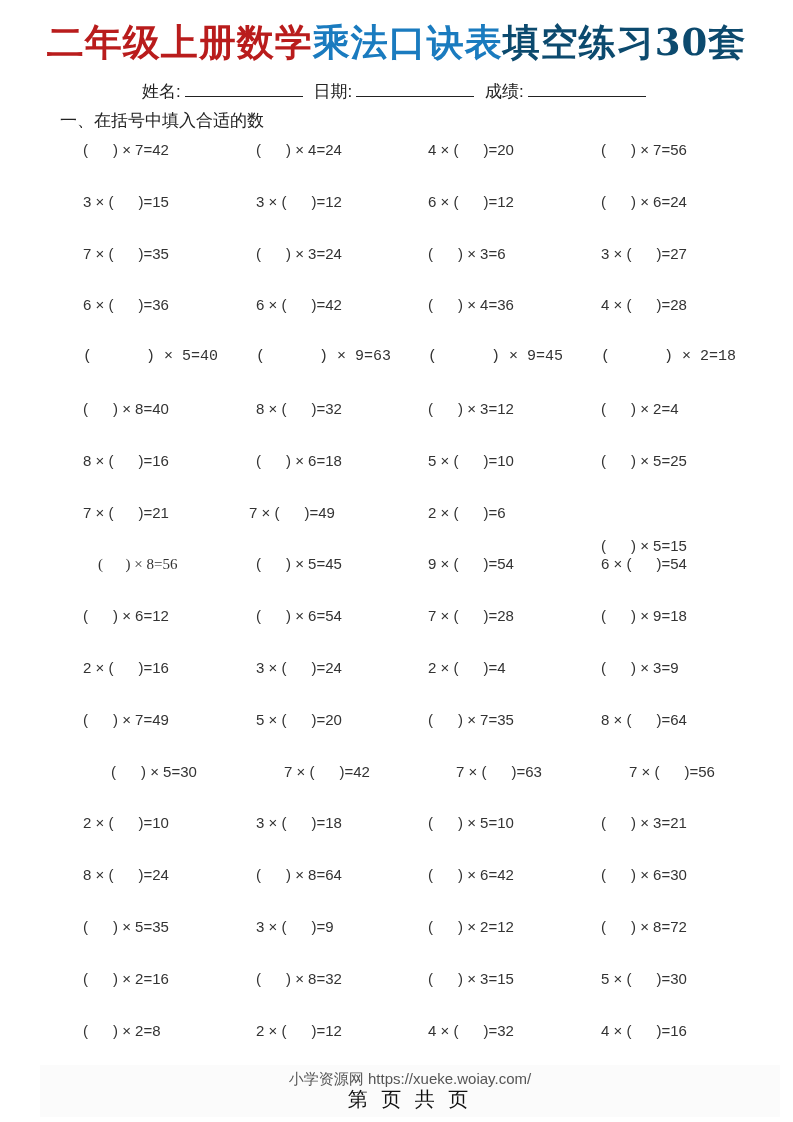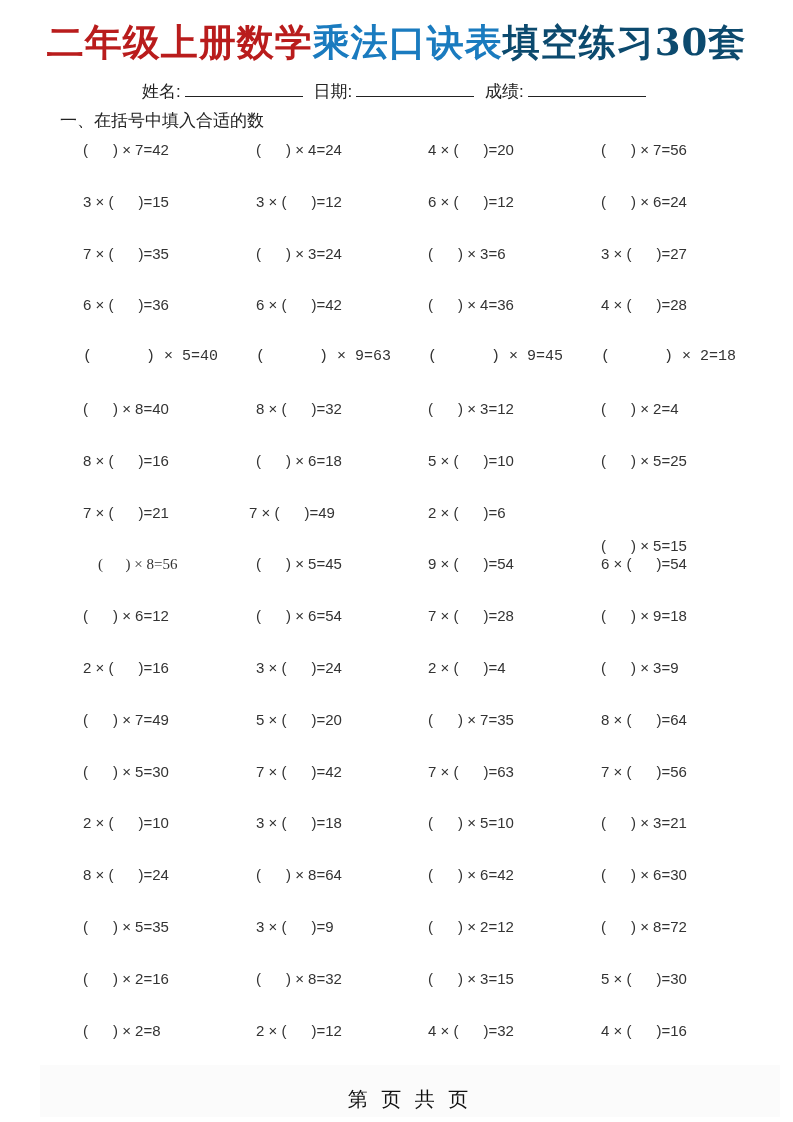--- a/index.html
+++ b/index.html
@@ -116,21 +116,21 @@
       <span class="cell" style="left: 256px;">3 × (      )=24</span>
       <span class="cell" style="left: 428px;">2 × (      )=4</span>
       <span class="cell" style="left: 601px;">(      ) × 3=9</span>
     </div>
     <div class="row" style="top: 570px;">
       <span class="cell" style="left: 83px;">(      ) × 7=49</span>
       <span class="cell" style="left: 256px;">5 × (      )=20</span>
       <span class="cell" style="left: 428px;">(      ) × 7=35</span>
       <span class="cell" style="left: 601px;">8 × (      )=64</span>
     </div>
-    <div class="row" style="top: 622px;">
+    <div class="row" style="top: 622px; margin-left: 28px;">
       <span class="cell" style="left: 83px;">(      ) × 5=30</span>
       <span class="cell" style="left: 256px;">7 × (      )=42</span>
       <span class="cell" style="left: 428px;">7 × (      )=63</span>
       <span class="cell" style="left: 601px;">7 × (      )=56</span>
     </div>
     <div class="row" style="top: 673px;">
       <span class="cell" style="left: 83px;">2 × (      )=10</span>
       <span class="cell" style="left: 256px;">3 × (      )=18</span>
       <span class="cell" style="left: 428px;">(      ) × 5=10</span>
       <span class="cell" style="left: 601px;">(      ) × 3=21</span>
@@ -155,14 +155,15 @@
     </div>
     <div class="row" style="top: 881px;">
       <span class="cell" style="left: 83px;">(      ) × 2=8</span>
       <span class="cell" style="left: 256px;">2 × (      )=12</span>
       <span class="cell" style="left: 428px;">4 × (      )=32</span>
       <span class="cell" style="left: 601px;">4 × (      )=16</span>
     </div>
   </div>
 
 <div class="footer">
+  <div class="site">小学资源网 https://xueke.woiay.com/</div>
   <div class="page">第 页 共  页</div>
 </div>
 
 </body></html>

